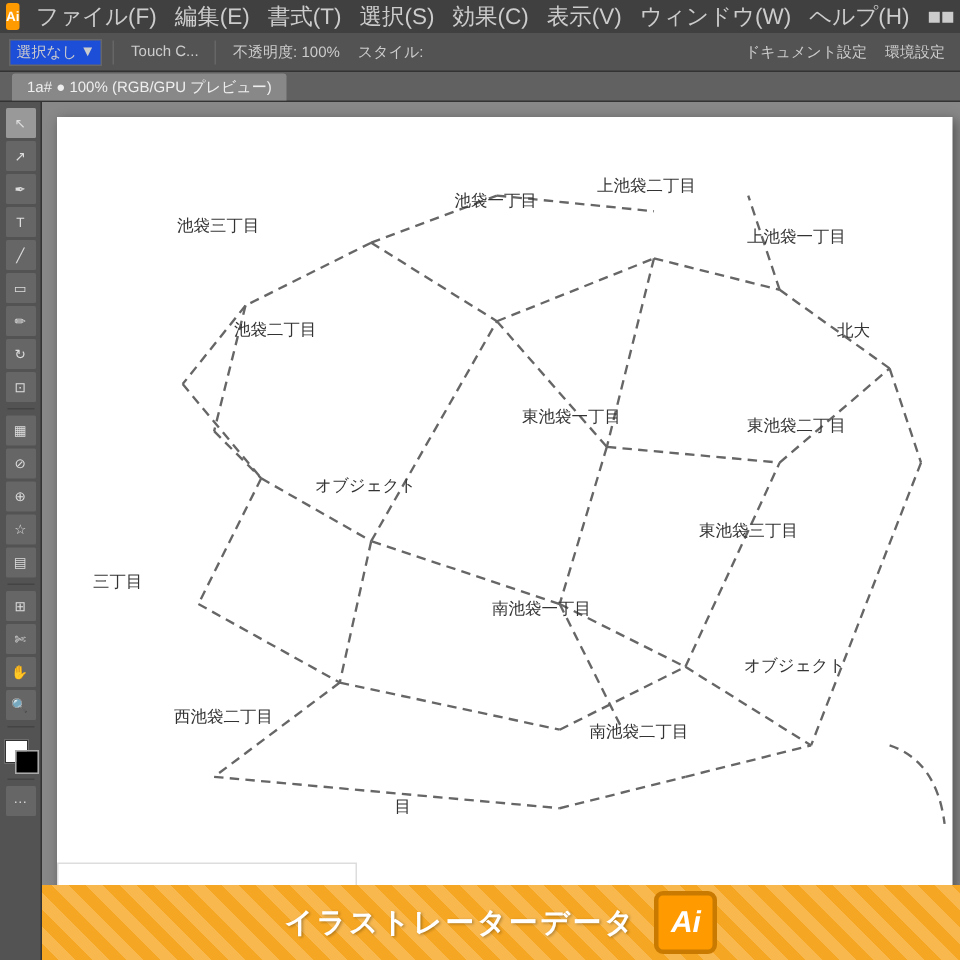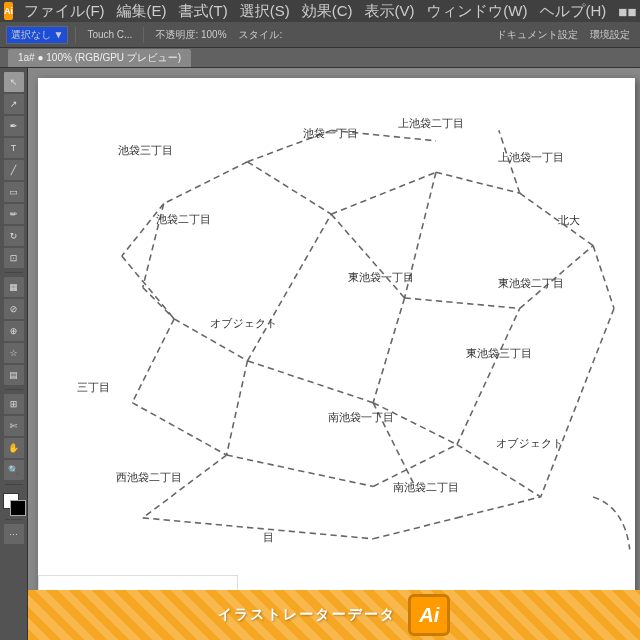--- a/index.html
+++ b/index.html
@@ -200,21 +200,21 @@
       background: rgba(255,255,255,0.95);
       border: 1px solid #ddd;
       padding: 10px 14px;
       font-size: 12px;
       color: #333;
       line-height: 1.6;
       font-family: 'Hiragino Sans', 'MS Gothic', sans-serif;
     }
     #bottom-bar-text {
       color: #fff;
-      font-size: 14px;
+      font-size: 19px;
       font-weight: bold;
       font-family: Liberation Mono, monospace;
       letter-spacing: 2px;
       text-shadow: 1px 1px 2px rgba(0,0,0,0.3);
     }
     #ai-badge {
       width: 42px;
       height: 42px;
       background: #FF9A00;
       border: 3px solid #c97a00;
@@ -369,22 +369,22 @@
       <div class="area-label" style="left:80px;top:65px">池袋三丁目</div>
       <div class="area-label" style="left:265px;top:48px">池袋一丁目</div>
       <div class="area-label" style="left:360px;top:38px">上池袋二丁目</div>
       <div class="area-label" style="left:460px;top:72px">上池袋一丁目</div>
       <div class="area-label" style="left:520px;top:135px">北大</div>
       <div class="area-label" style="left:118px;top:134px">池袋二丁目</div>
       <div class="area-label" style="left:310px;top:192px">東池袋一丁目</div>
       <div class="area-label" style="left:460px;top:198px">東池袋二丁目</div>
       <div class="area-label" style="left:172px;top:238px">オブジェクト</div>
       <div class="area-label" style="left:428px;top:268px">東池袋三丁目</div>
-      <div class="area-label" style="left:39px;top:302px">三丁目</div>
-      <div class="area-label" style="left:290px;top:332px">南池袋一丁目</div>
+      <div class="area-label" style="left:24px;top:302px">三丁目</div>
+      <div class="area-label" style="left:290px;top:320px">南池袋一丁目</div>
       <div class="area-label" style="left:458px;top:358px">オブジェクト</div>
       <div class="area-label" style="left:78px;top:392px">西池袋二丁目</div>
       <div class="area-label" style="left:355px;top:402px">南池袋二丁目</div>
       <div class="area-label" style="left:225px;top:452px">目</div>
 
       <div id="info-box">
         <p>パスデータのため、</p>
         <p>カンタンに編集できます。</p>
       </div>
 

